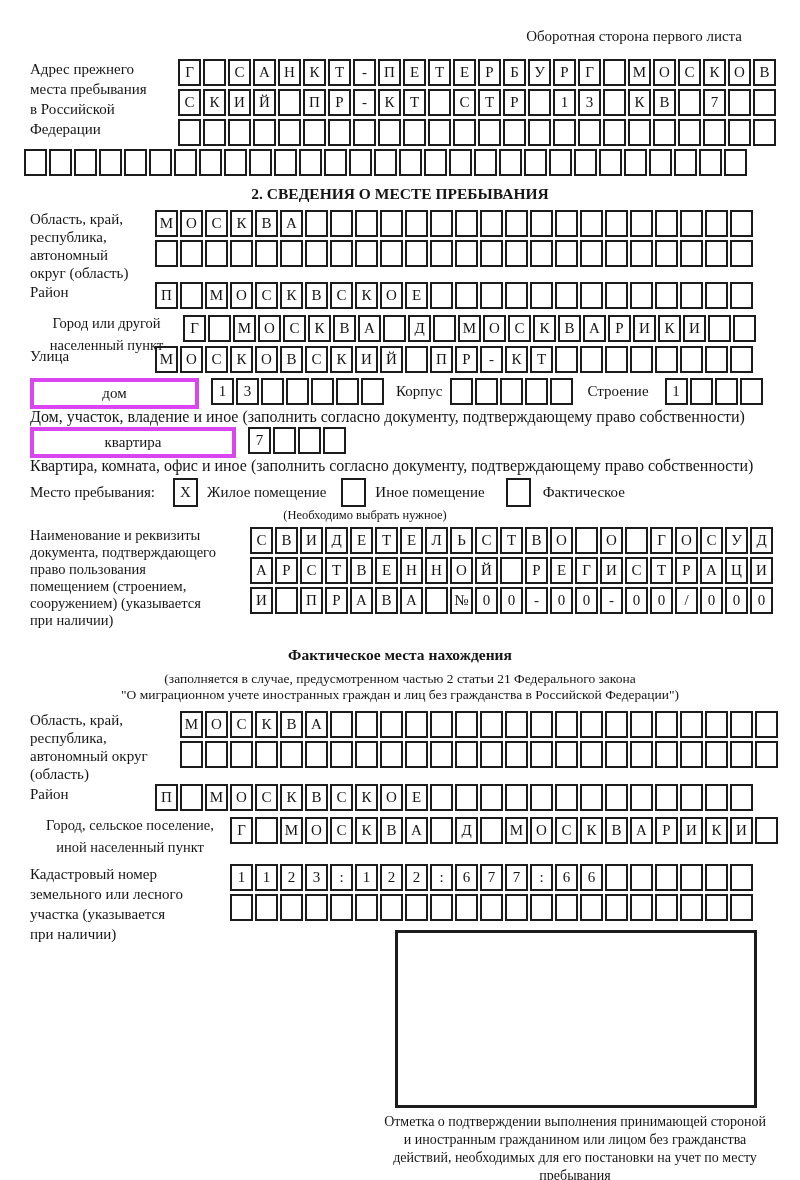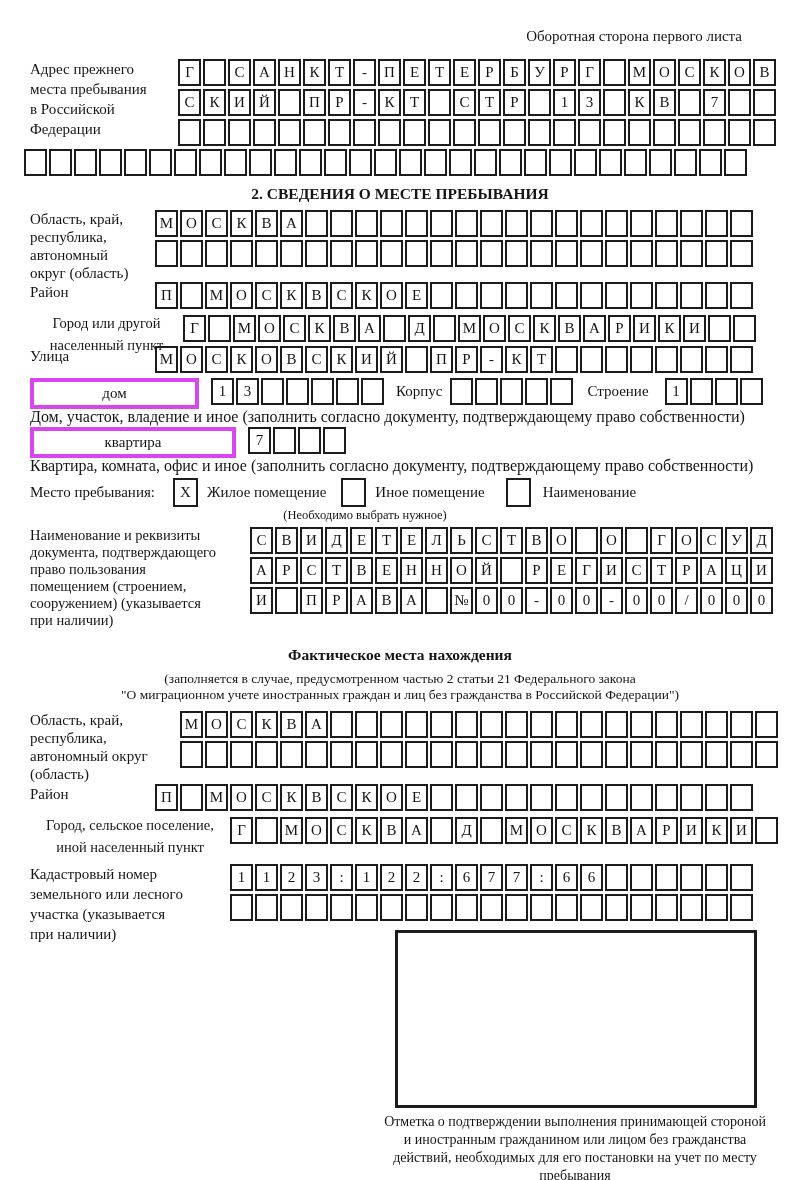--- a/index.html
+++ b/index.html
@@ -366,21 +366,21 @@
   </div>
   <div class="cap">Квартира, комната, офис и иное (заполнить согласно документу, подтверждающему право собственности)</div>
 
   <div class="blk mt4" style="align-items:center">
     <div class="inline-lbl" style="width:143px">Место пребывания:</div>
     <div class="checkbox">X</div>
     <div class="inline-lbl" style="margin-left:9px">Жилое помещение</div>
     <div class="checkbox" style="margin-left:15px"></div>
     <div class="inline-lbl" style="margin-left:9px">Иное помещение</div>
     <div class="checkbox" style="margin-left:21px"></div>
-    <div class="inline-lbl" style="margin-left:12px">Наименование</div>
+    <div class="inline-lbl" style="margin-left:12px">Фактическое</div>
   </div>
   <div class="note" style="margin-right:70px">(Необходимо выбрать нужное)</div>
 
   <div class="blk mt4" style="height:114px">
     <div class="lbl" style="width:220px;line-height:17px;font-size:14.5px">Наименование и реквизиты
 документа, подтверждающего
 право пользования
 помещением (строением,
 сооружением) (указывается
 при наличии)</div>

